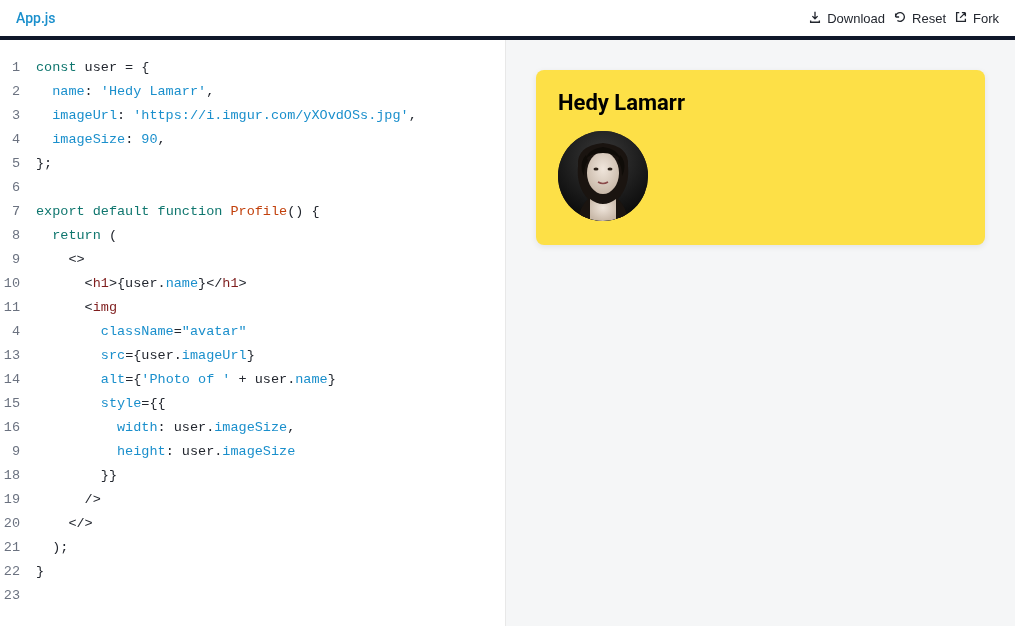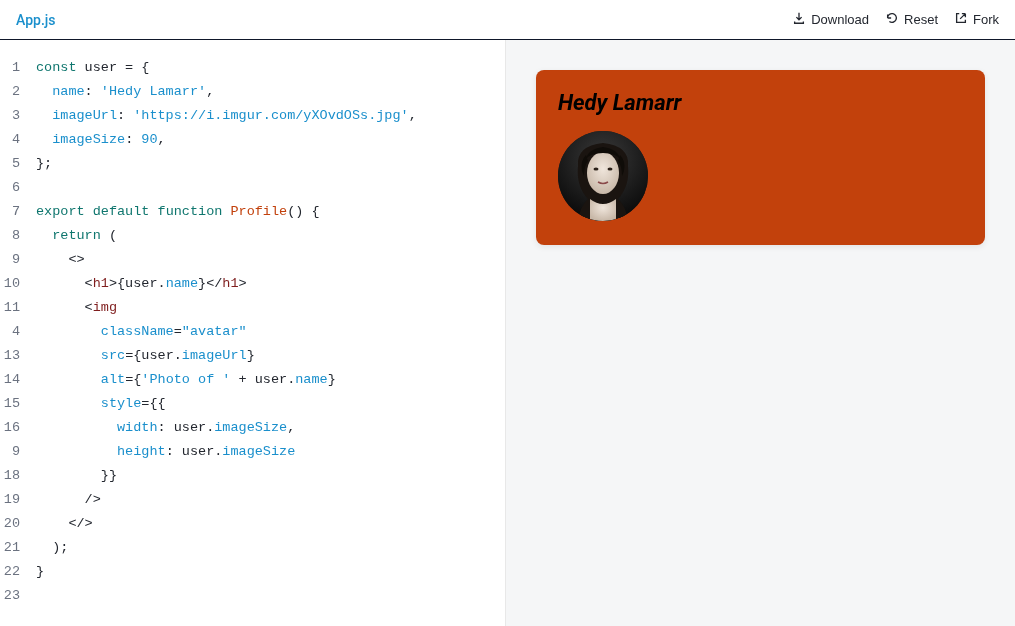--- a/index.html
+++ b/index.html
@@ -14,33 +14,33 @@
       width: 1015px;
       height: 626px;
       overflow: hidden;
     }
 
     .header {
       display: flex;
       justify-content: space-between;
       align-items: center;
       padding: 8px 16px;
-      border-bottom: 1px solid #0f172a;
+      border-bottom: 4px solid #0f172a;
       height: 40px;
     }
 
     .filename {
       color: #1a8fcc;
       font-size: 14px;
       font-weight: 500;
     }
 
     .toolbar {
       display: flex;
-      gap: 16px;
+      gap: 8px;
       align-items: center;
     }
 
     .toolbar-btn {
       display: flex;
       align-items: center;
       gap: 5px;
       background: none;
       border: none;
       cursor: pointer;
@@ -105,25 +105,24 @@
     .tok-attr { color: #1a8fcc; }
     .tok-num { color: #1a8fcc; margin-top: 36px; }
 
     .preview-pane {
       flex: 1;
       background: #f5f6f7;
       padding: 30px;
     }
 
     .preview-card {
-      background: #c2410c;
+      background: #fde047;
       border-radius: 8px;
       box-shadow: 0 2px 6px rgba(0,0,0,0.08);
       padding: 20px 22px 24px 22px;
-      font-style: italic;
     }
 
     .preview-title {
       font-size: 22px;
       font-weight: 700;
       color: #000000;
       margin-bottom: 16px;
     }
 
     .avatar {

